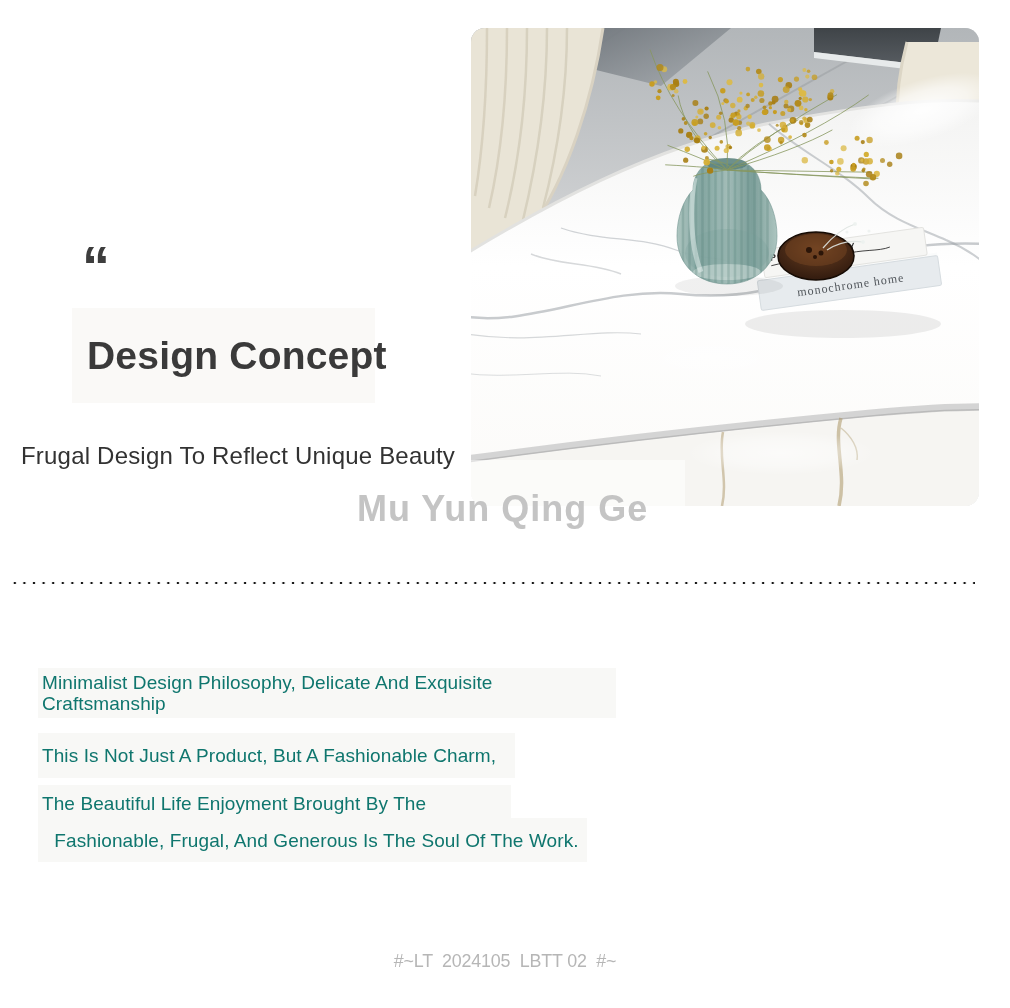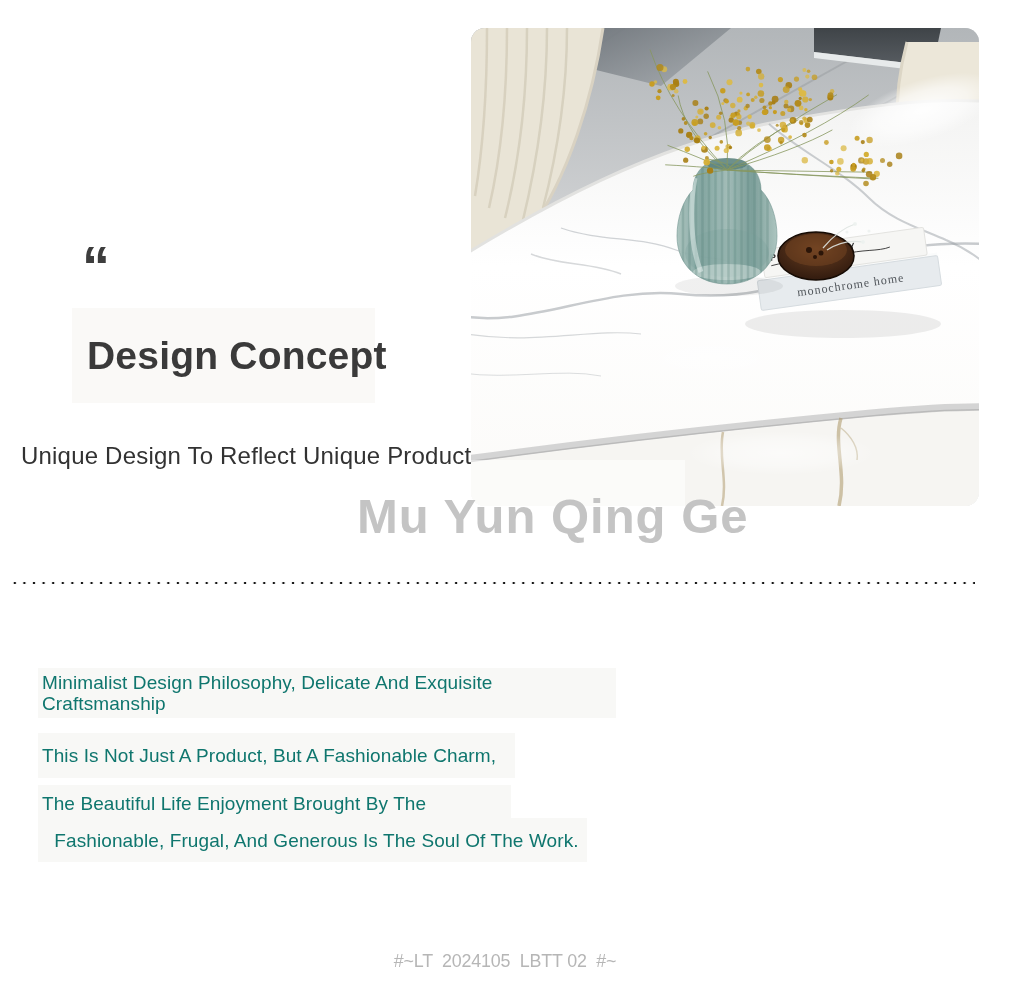--- a/index.html
+++ b/index.html
@@ -17,21 +17,21 @@
   .title-box{position:absolute;left:72px;top:308px;width:303px;height:95px;
              background:#faf9f7;display:flex;align-items:center;z-index:3;}
   .title{margin:0;padding-left:15px;font-size:39px;font-weight:700;color:#3a3a3a;
          letter-spacing:0.2px;white-space:nowrap;}
 
   .subheading{position:absolute;left:21px;top:442px;font-size:24px;font-weight:500;
               color:#323232;letter-spacing:0.2px;white-space:nowrap;z-index:3;}
 
   .wm-box{position:absolute;left:345px;top:460px;width:340px;height:100px;
           background:rgba(255,255,255,0.55);z-index:2;}
-  .watermark{position:absolute;left:357px;top:488px;font-size:49px;font-weight:700;
+  .watermark{position:absolute;left:357px;top:488px;font-size:36px;font-weight:700;
              color:#c4c4c4;letter-spacing:1px;white-space:nowrap;z-index:3;text-align:center;}
 
   .divider{position:absolute;left:10px;top:581px;width:965px;height:4px;z-index:3;
            background-image:radial-gradient(circle at center,#151515 1.35px,transparent 1.55px);
            background-size:9.6px 4px;background-repeat:repeat-x;}
 
   .para{position:absolute;background:#f8f8f6;display:flex;align-items:center;
         color:#0f766e;font-size:19px;font-weight:500;letter-spacing:0.1px;z-index:3;}
   .para span{padding-left:4px;white-space:pre-line;line-height:21px;}
   .p1{left:38px;top:668px;width:578px;height:50px;}
@@ -389,21 +389,21 @@
         </g>
     </svg>
   </div>
 
   <div class="quote">“</div>
 
   <div class="title-box">
     <h1 class="title">Design Concept</h1>
   </div>
 
-  <div class="subheading">Unique Design To Reflect Unique Product</div>
+  <div class="subheading">Frugal Design To Reflect Unique Beauty</div>
 
   <div class="wm-box"></div>
   <div class="watermark">Mu Yun Qing Ge</div>
 
   <div class="divider"></div>
 
   <div class="para p1">
     <span>Minimalist Design Philosophy, Delicate And Exquisite Craftsmanship</span>
   </div>
   <div class="para p2">

